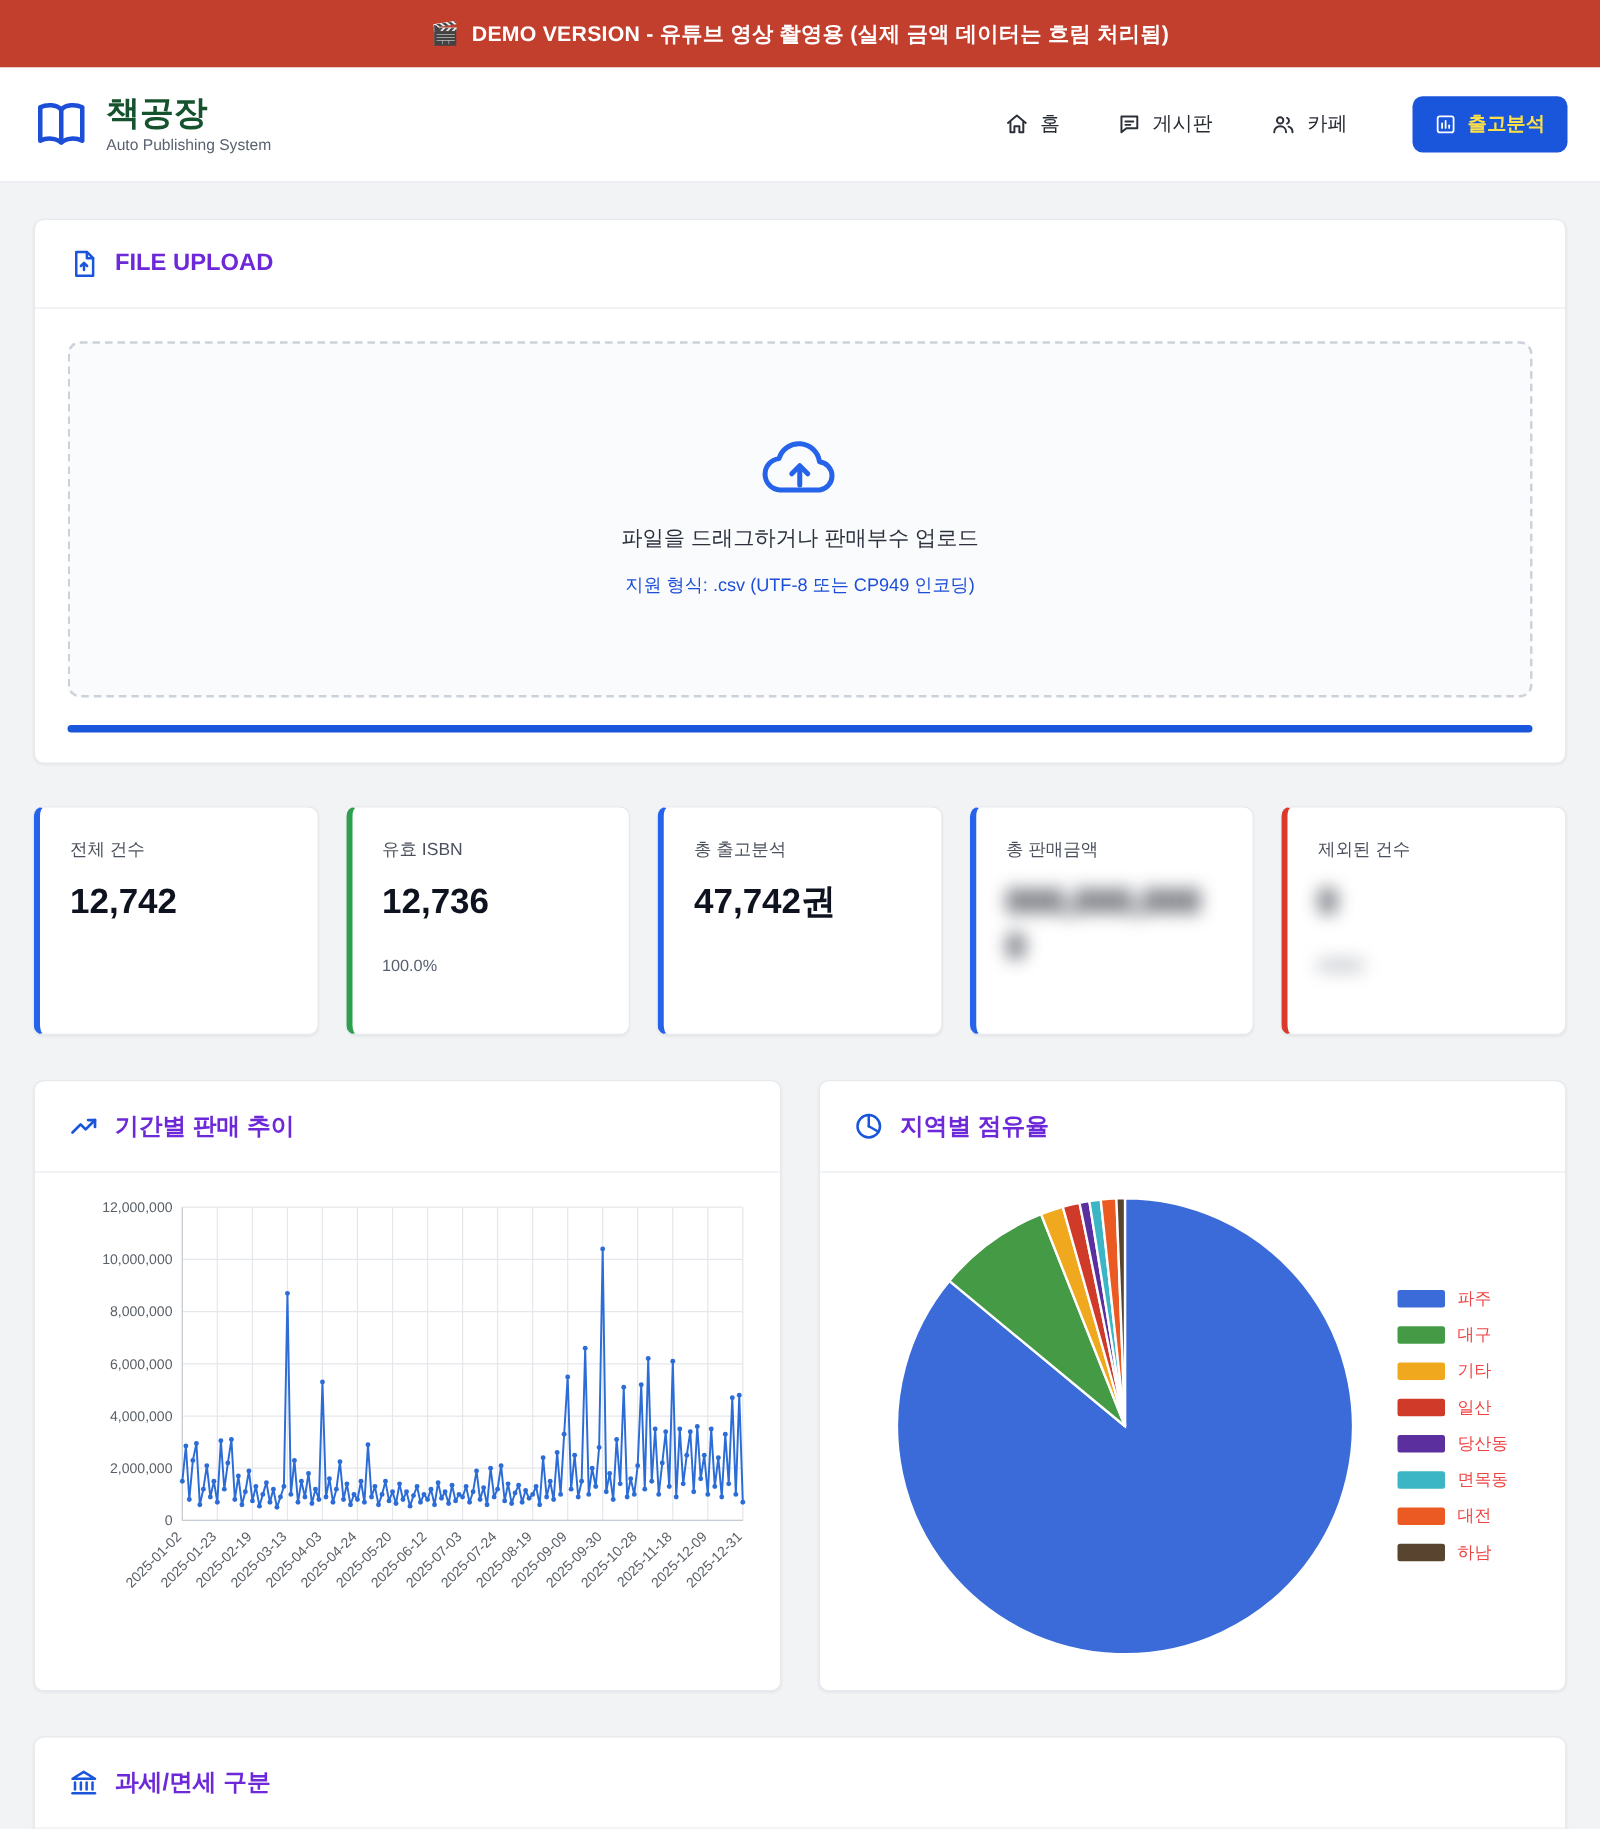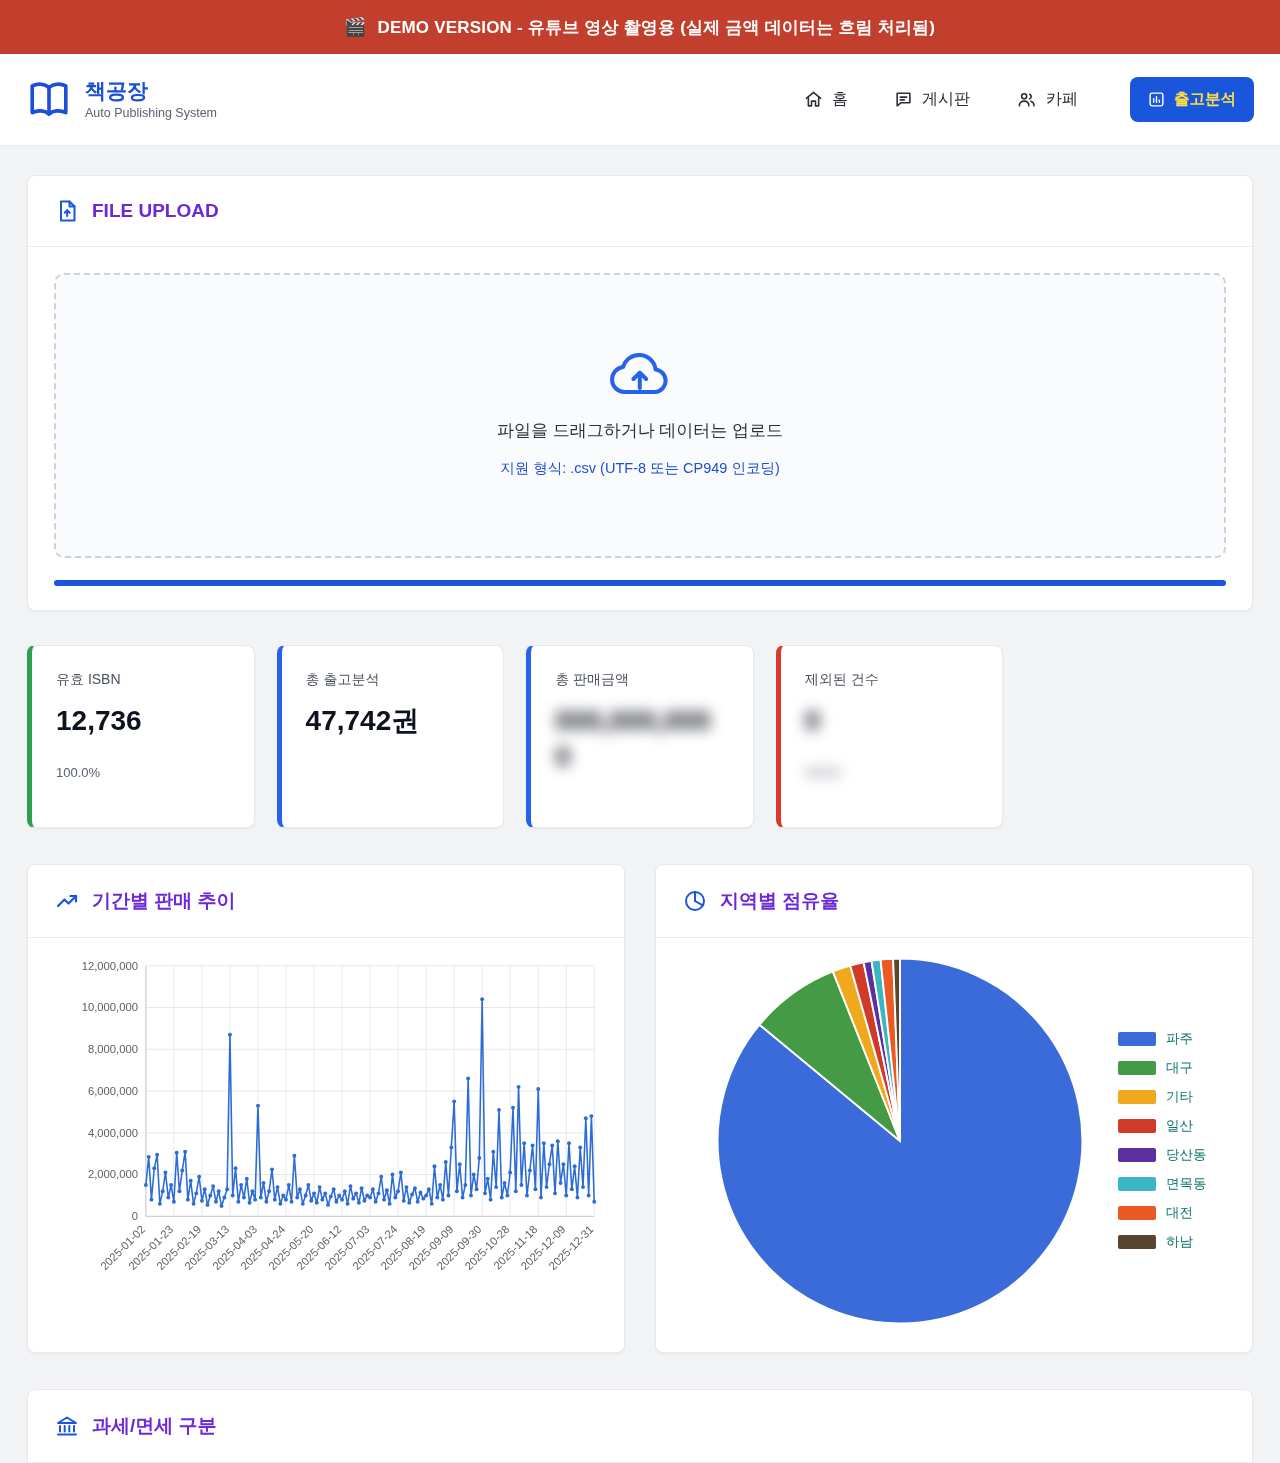--- a/index.html
+++ b/index.html
@@ -17,21 +17,21 @@
     font-size: 17px; font-weight: 700; letter-spacing: .2px;
   }
   .banner .clap { font-size: 18px; }
   
   .app-header {
     height: 92px; background: #fff; border-bottom: 1px solid #e6e8ec;
     display: flex; align-items: center; justify-content: space-between;
     padding: 0 26px;
   }
   .logo { display: flex; align-items: center; gap: 13px; cursor: pointer; }
-  .logo-text .logo-title { font-size: 21px; font-weight: 800; color: #1d4ed8; line-height: 1.1; }
+  .logo-text .logo-title { font-size: 27px; font-weight: 800; color: #14532d; line-height: 1.1; }
   .logo-text .logo-sub { font-size: 12.5px; color: #5a6270; margin-top: 3px; }
   .nav { display: flex; align-items: center; gap: 46px; }
   .nav-item { display: flex; align-items: center; gap: 9px; font-size: 16px; color: #262b33; cursor: pointer; }
   .cta {
     display: flex; align-items: center; gap: 9px;
     background: #1a56db; color: #fde047; border: none; border-radius: 8px;
     padding: 12px 18px; font-size: 15.5px; font-weight: 700; cursor: pointer; margin-left: 6px;
     font-family: inherit;
   }
   
@@ -67,21 +67,21 @@
   .masked { filter: blur(7px); }
   
   .charts-grid { display: grid; grid-template-columns: 1fr 1fr; gap: 30px; margin-top: 36px; }
   .chart-body { padding: 16px 18px 14px; }
   .axis { font-size: 11.5px; fill: #5a6068; }
   .pie-body { display: flex; align-items: center; padding: 14px 16px 22px 26px; }
   .pie-area { flex: 1; display: flex; justify-content: center; }
   .pie-legend { width: 118px; display: flex; flex-direction: column; gap: 11px; padding-right: 6px; }
   .legend-row { display: flex; align-items: center; gap: 10px; cursor: pointer; }
   .legend-swatch { width: 38px; height: 14px; border-radius: 2px; flex: none; }
-  .legend-label { font-size: 13.5px; color: #0f766e; }
+  .legend-label { font-size: 13.5px; color: #ef4444; }
   
   .tax-card { margin-top: 36px; }
   .tax-note { padding: 26px 27px; font-size: 15.5px; color: #1f2530; }
   svg.ic { display: block; }
 </style>
 </head>
 <body>
 
 <div class="banner">
   <span class="clap">🎬</span>
@@ -148,28 +148,33 @@
       </svg>
       <span>FILE UPLOAD</span>
     </div>
     <div class="upload-body">
       <div class="dropzone">
         <svg class="ic" width="66" height="52" viewBox="0 0 33 26" fill="none" stroke="#2563eb" stroke-width="2" stroke-linecap="round" stroke-linejoin="round" style="margin:0 auto;">
           <path d="M8.5 22.5 A6.3 6.3 0 0 1 8.1 9.95 A8.3 8.3 0 0 1 24.3 11.2 A5.7 5.7 0 0 1 24.4 22.5 Z"></path>
           <line x1="16.4" y1="20.5" x2="16.4" y2="13.2"></line>
             <path d="M13.2 16 L16.4 12.8 L19.6 16"></path>
         </svg>
-        <div class="drop-main">파일을 드래그하거나 데이터는 업로드</div>
+        <div class="drop-main">파일을 드래그하거나 판매부수 업로드</div>
         <div class="drop-sub">지원 형식: .csv (UTF-8 또는 CP949 인코딩)</div>
       </div>
       <div class="progress"></div>
     </div>
   </div>
 
   <div class="stats-grid">
+    <div class="stat-card" id="stat-0" style="border-left-color: rgb(37, 99, 235);">
+      <div class="stat-label">전체 건수</div>
+      <div class="stat-value">12,742</div>
+      <div class="stat-sub"></div>
+    </div>
     <div class="stat-card" id="stat-1" style="border-left-color: rgb(46, 158, 79);">
       <div class="stat-label">유효 ISBN</div>
       <div class="stat-value">12,736</div>
       <div class="stat-sub">100.0%</div>
     </div>
     <div class="stat-card" id="stat-2" style="border-left-color: rgb(37, 99, 235);">
       <div class="stat-label">총 출고분석</div>
       <div class="stat-value">47,742권</div>
       <div class="stat-sub"></div>
     </div>

